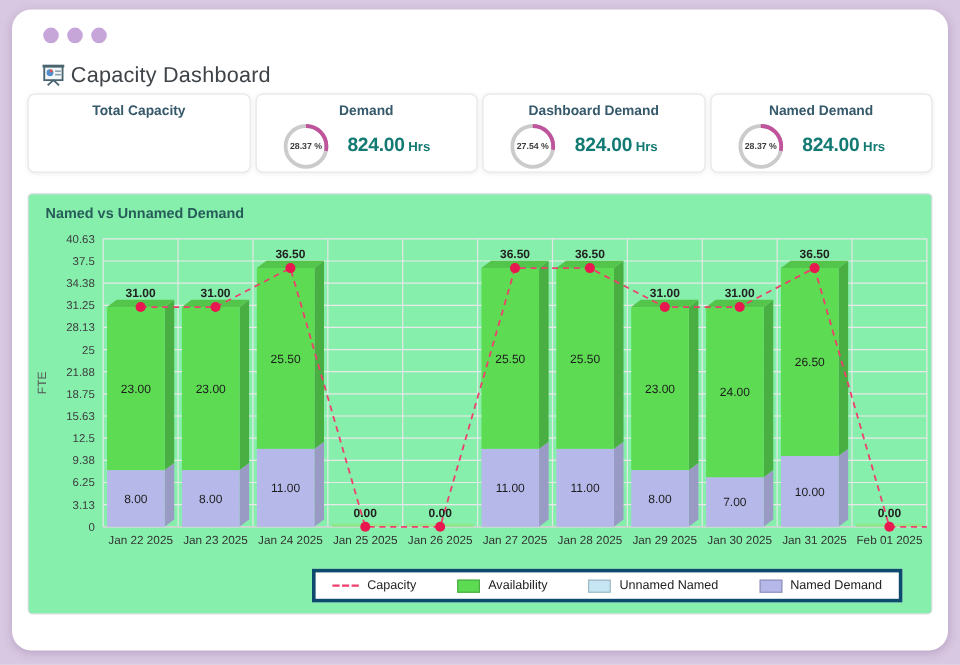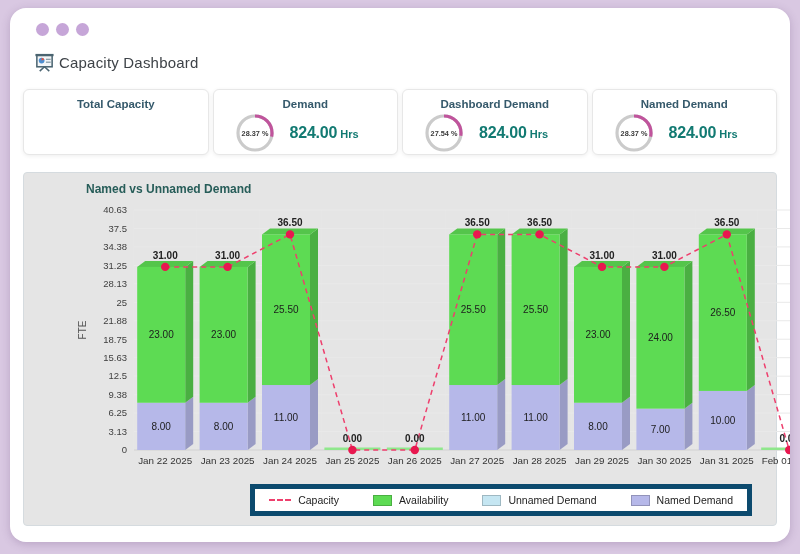--- a/index.html
+++ b/index.html
@@ -3,32 +3,32 @@
 <meta charset="utf-8">
 <style>
   * { margin:0; padding:0; box-sizing:border-box; }
   html,body { width:800px; height:554px; overflow:hidden; font-family:"Liberation Sans", sans-serif; }
   .frame { position:absolute; inset:0; width:800px; height:554px; background:#d9c8e2; }
   .window { position:absolute; top:8px; left:10px; right:10px; bottom:12px; background:#ffffff;
             border-radius:16px; box-shadow:0 2px 8px rgba(90,60,110,.25); overflow:hidden; }
   .titlebar { display:flex; gap:7px; padding:15px 0 0 26px; }
   .dot { width:13px; height:13px; border-radius:50%; background:#c6a6d8; }
   .hdr { display:flex; align-items:center; gap:4px; padding:16px 0 0 24px; }
-  .hdr-title { font-size:15px; font-weight:500; color:#3e4348; letter-spacing:.2px; }
-  .cards { display:flex; gap:4px; margin:16px 13px 0 13px; }
+  .hdr-title { font-size:18px; font-weight:500; color:#3e4348; letter-spacing:.2px; }
+  .cards { display:flex; gap:4px; margin:5px 13px 0 13px; }
   .card { flex:1; height:66px; background:#fff; border:1px solid #e7e7e7; border-radius:6px;
           box-shadow:0 1px 4px rgba(0,0,0,.07); }
   .card-title { text-align:center; margin-top:8px; font-size:11.5px; font-weight:bold; color:#35596b; }
   .card-body { display:flex; align-items:center; gap:13px; padding-left:19px; margin-top:1px; }
   .card-val { font-size:16px; font-weight:bold; color:#127a72; letter-spacing:-.2px; white-space:nowrap; }
   .card-unit { font-size:11px; font-weight:bold; color:#127a72; margin-left:3px; }
-  .panel { margin:17px 13px 0 13px; border:1px solid #d5dbdf; border-radius:4px; background:#e5e5e5;padding-left:48px; }
+  .panel { margin:17px 13px 0 13px; border:1px solid #d5dbdf; border-radius:4px; background:#86efac; }
   .panel-title { padding:9px 14px 2px 14px; font-size:12px; font-weight:bold; color:#275d59; }
   .legend-row { display:flex; justify-content:flex-end; padding:2px 24px 9px 0; }
-  .legend-box { display:inline-flex; align-items:center; border:5px solid #0c4a6e;
+  .legend-box { display:inline-flex; align-items:center; border:3px solid #0c4a6e;
                 padding:5px 14px; gap:34px; background:#fff; }
   .legend-item { display:flex; align-items:center; gap:7px; font-size:10.5px; color:#222; cursor:pointer; }
   .sw-rect { width:19px; height:11px; display:inline-block; }
   .sw-dash { width:22px; height:0; border-top:2px dashed #ee3f6d; display:inline-block; }
   svg text { font-family:"Liberation Sans", sans-serif; }
 </style>
 </head>
 <body>
 
 <div class="frame">
@@ -238,21 +238,21 @@
             <div class="legend-item">
               <span class="sw-dash" style="border-top-color: rgb(238, 63, 109);"></span>
               <span>Capacity</span>
             </div>
             <div class="legend-item">
               <span class="sw-rect" style="background: rgb(93, 219, 83); border: 1px solid rgb(74, 175, 66);"></span>
               <span>Availability</span>
             </div>
             <div class="legend-item">
               <span class="sw-rect" style="background: rgb(197, 230, 242); border: 1px solid rgb(158, 184, 194);"></span>
-              <span>Unnamed Demand</span>
+              <span>Unnamed Named</span>
             </div>
             <div class="legend-item">
               <span class="sw-rect" style="background: rgb(182, 184, 233); border: 1px solid rgb(146, 147, 186);"></span>
               <span>Named Demand</span>
             </div>
           </div>
       </div>
     </div>
 
   </div>

